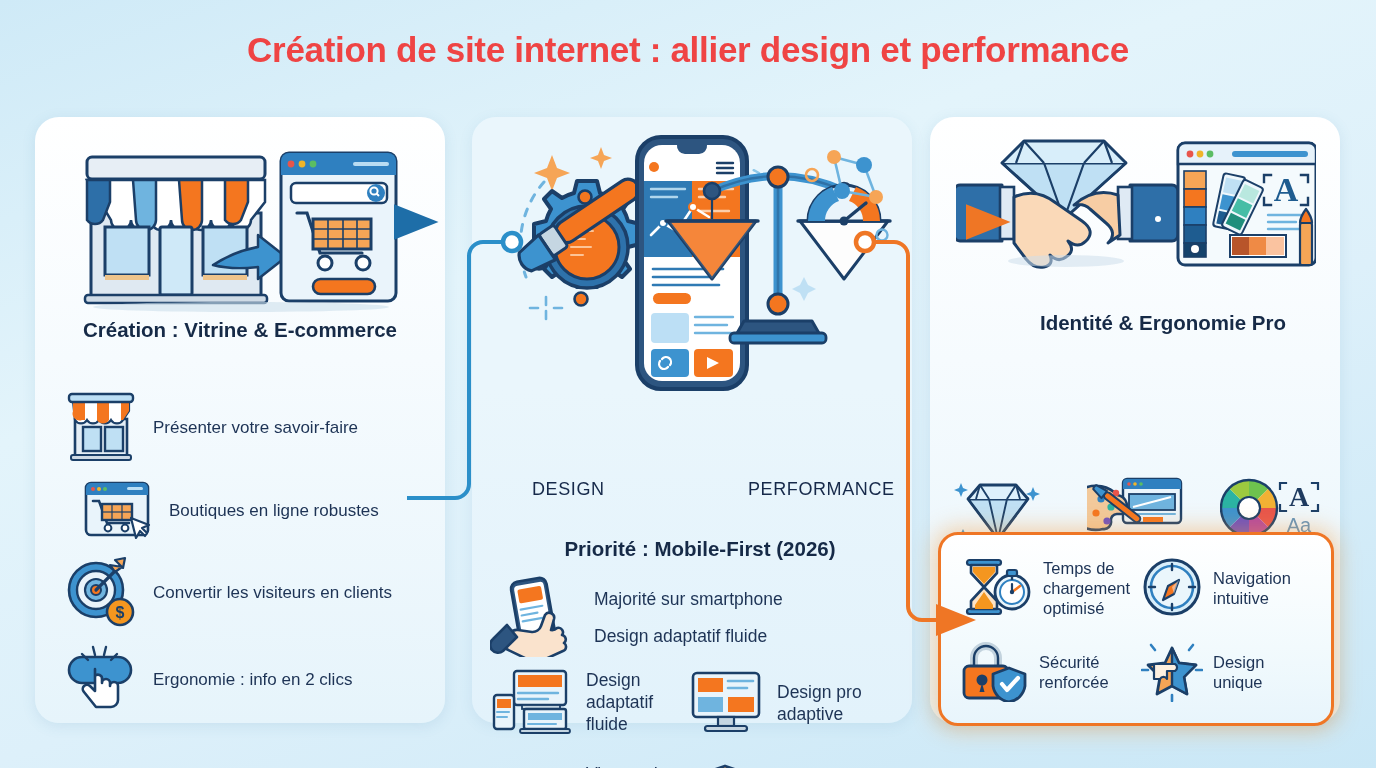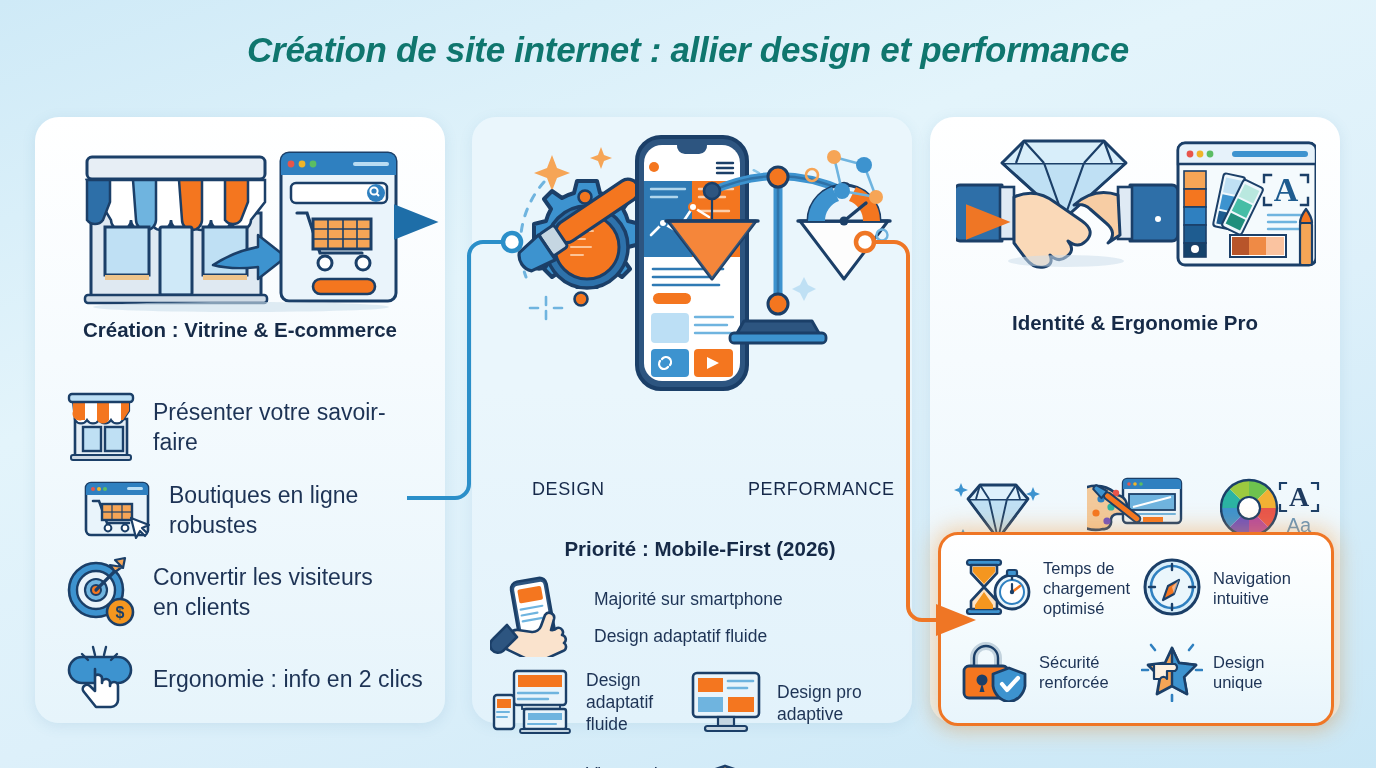--- a/index.html
+++ b/index.html
@@ -9,22 +9,21 @@
     background: linear-gradient(160deg, #cfeaf7 0%, #e3f4fb 35%, #ddf0fa 60%, #c9e7f6 100%);
     position: relative;
     color: #16294a;
   }
 
   
   #page-title {
     position: absolute; top: 30px; left: 0; width: 1376px;
     text-align: center;
     font-size: 35px; font-weight: bold; letter-spacing: -0.3px;
-    color: #0f766e;
-    font-style: italic;
+    color: #ef4444;
   }
 
   
   .card {
     position: absolute;
     border-radius: 24px;
     background: linear-gradient(180deg, #ffffff 0%, #f6fbfe 40%, #e6f4fb 100%);
     box-shadow: 0 3px 14px rgba(70,130,170,.13);
   }
   #card-left   { left: 35px;  top: 117px; width: 410px; height: 606px; }
@@ -35,21 +34,21 @@
 
   .card-heading {
     position: absolute; width: 100%; text-align: center;
     font-size: 20.5px; font-weight: bold; color: #162a47;
   }
 
   
   .row {
     position: absolute; display: flex; align-items: center; gap: 14px;
   }
-  .row .txt { font-size: 23px; color: #1d3355; line-height: 1.3; }
+  .row .txt { font-size: 17px; color: #1d3355; line-height: 1.3; }
   .ico { flex: 0 0 auto; display: block; }
 
   
   .c-row { position: absolute; display: flex; align-items: center; gap: 12px; }
   .c-row .txt { font-size: 17.5px; color: #1d3355; line-height: 1.25; }
 
   
   .tri { position: absolute; top: 360px; left: 0; width: 410px;
          display: flex; justify-content: space-around; align-items: flex-start; }
   .tri-col { width: 128px; display: flex; flex-direction: column; align-items: center; gap: 6px; }
@@ -510,21 +509,21 @@
         </g>
 
         <g transform="translate(122,66)">
           <path d="M6 0 q6 8 6 14 h-12 q0 -6 6 -14 z" fill="#f4761f" stroke="#1b3f68" stroke-width="2.2" stroke-linejoin="round"></path>
           <rect x="0" y="14" width="12" height="42" rx="2" fill="#f6a556" stroke="#1b3f68" stroke-width="2.2"></rect>
         </g>
       </g>
     </svg>
   </div>
 
-  <div class="card-heading" style="top:194px;">Identité &amp; Ergonomie Pro</div>
+  <div class="card-heading" style="top:194px;margin-left:28px;">Identité &amp; Ergonomie Pro</div>
 
   <div class="tri">
     <div class="tri-col">
       <span class="ico">
         <svg width="90" height="66" viewBox="0 0 90 66">
           <g transform="translate(45,8)">
             <path d="M-30 14 h60 l-30 40 z" fill="#bfe0f4" stroke="#1b3f68" stroke-width="2.8" stroke-linejoin="round"></path>
             <path d="M-30 14 l12 -14 h36 l12 14" fill="#ddf0fb" stroke="#1b3f68" stroke-width="2.8" stroke-linejoin="round"></path>
             <g stroke="#1b3f68" stroke-width="1.9" fill="none">
               <path d="M-18 0 l-4 14 M18 0 l4 14 M-18 0 l9 14 M18 0 l-9 14 M-9 14 l9 40 M9 14 l-9 40 M-30 14 l30 40 M30 14 l-30 40"></path>

